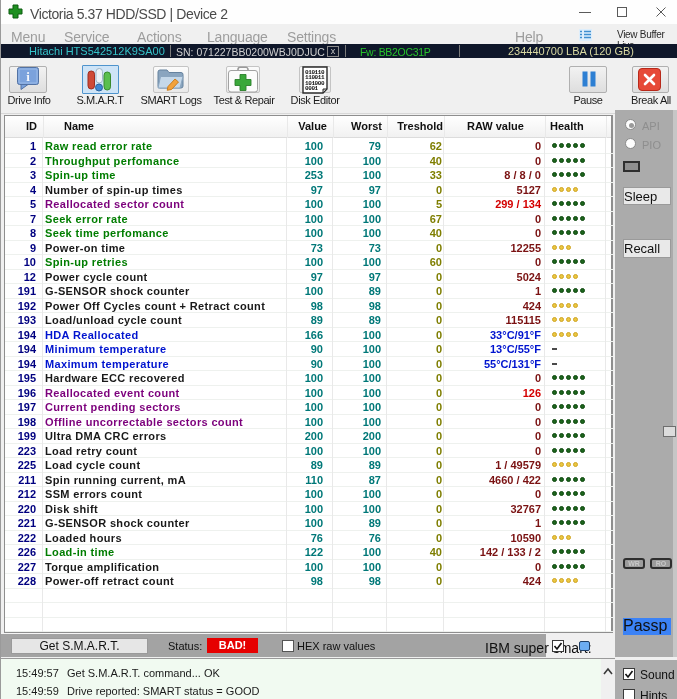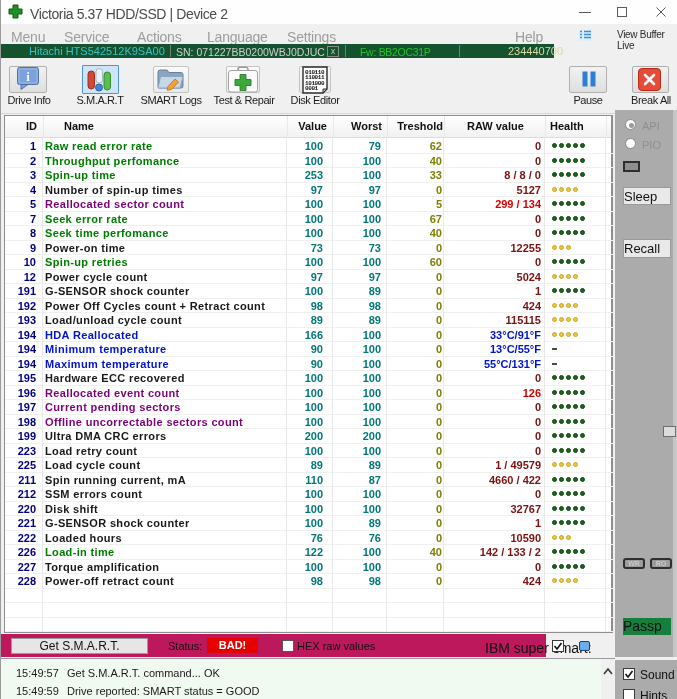--- a/index.html
+++ b/index.html
@@ -7,21 +7,21 @@
 .abs{position:absolute}
 
 
 #titlebar{position:absolute;left:0;top:0;width:677px;height:24px;background:#fefefe}
 #titletext{position:absolute;left:29px;top:6px;font-size:14px;letter-spacing:-0.4px;color:#4a4a4a}
 
 #menubar{position:absolute;left:0;top:24px;width:677px;height:20px;background:#f0f0f0}
 .mi{position:absolute;top:5px;font-size:14px;letter-spacing:-0.2px;color:#9d9d9d}
 #vbl{position:absolute;top:5px;left:616px;font-size:10px;letter-spacing:-0.3px;color:#2a2a2a}
 
-#devbar{position:absolute;left:0;top:44px;width:553px;height:14px;background:#14532d;font-size:11px}
+#devbar{position:absolute;left:0;top:44px;width:677px;height:14px;background:#0f172a;font-size:11px}
 #devbar .sep{position:absolute;top:1px;width:1px;height:12px;background:#7a7a7a}
 
 #toolbar{position:absolute;left:0;top:58px;width:677px;height:56px;background:#f0f0f0;border-bottom:1px solid #d8d8d8}
 .tlabel{position:absolute;top:36px;font-size:11px;letter-spacing:-0.4px;color:#1c1c1c;text-align:center}
 .ibox{position:absolute;top:8px;height:27px;background:linear-gradient(#f2f2f2,#dedede);border:1px solid #b0b0b0;border-radius:2px}
 .ibox.flat{background:linear-gradient(#fbfbfb,#e9e9e9);border-color:#c4c4c4}
 #smartbox{position:absolute;left:81px;top:7px;width:37px;height:29px;background:#cee4f7;border:1px solid #4f94cd;border-radius:1px}
 
 #table{position:absolute;left:3px;top:115px;width:609px;height:518px;background:#fff;border:1px solid #8e8e8e;border-right:2px solid #8e8e8e}
 #thead{position:absolute;left:0;top:0;width:606px;height:22px;background:linear-gradient(#ffffff,#f1f1f1);border-bottom:1px solid #dcdcdc;font-weight:700;font-size:11px;color:#101010}
@@ -41,21 +41,21 @@
 .dot{display:inline-block;width:5px;height:5px;border-radius:50%;margin-right:2px;vertical-align:top}
 .dg{background:#1d651d;border:1px solid #0c470c}
 .dy{background:#eac640;border:1px solid #cfa524}
 .dashb{display:inline-block;width:5px;height:2px;background:#4a4a4a;margin-top:2px;vertical-align:top}
 
 #sidebar{position:absolute;left:614px;top:110px;width:63px;height:547px;background:#ababab}
 #sidestrip{position:absolute;left:672px;top:110px;width:5px;height:547px;background:#c6c6c6}
 .radio{position:absolute;width:11px;height:11px;border-radius:50%;background:#fdfdfd;border:1px solid #8a8a8a}
 .sbtn{position:absolute;left:622px;width:48px;background:#e9e9e9;border:1px solid #9a9a9a;color:#111;text-align:left}
 
-#botbar{position:absolute;left:0;top:633px;width:545px;height:24px;background:#be185d;border-top:1px solid #f5f5f5}
+#botbar{position:absolute;left:0;top:633px;width:545px;height:24px;background:#a3a3a3;border-top:1px solid #f5f5f5}
 
 #log{position:absolute;left:0;top:658px;width:614px;height:41px;background:#f1faf1;border-top:1px solid #9a9a9a;font-size:11px;color:#1a1a1a}
 #logsb{position:absolute;left:600px;top:659px;width:14px;height:40px;background:#f0f0f0}
 #brpanel{position:absolute;left:614px;top:660px;width:63px;height:39px;background:#ababab}
 .cb{position:absolute;width:12px;height:12px;background:#fff;border:1px solid #3a3a3a}
 .cb svg{position:absolute;left:0;top:0}
 </style></head>
 <body>
 
 <div id="titlebar">
@@ -479,21 +479,21 @@
   </div>
 <span class="abs" style="left:641px;top:120px;font-size:11px;color:#8e8e8e">API</span>
 <div class="radio" style="left:624px;top:138px"></div>
 <span class="abs" style="left:641px;top:139px;font-size:11px;color:#8e8e8e">PIO</span>
 <div class="abs" style="left:622px;top:161px;width:17px;height:11px;background:#8f8f8f;border:2px solid #2e2e2e"></div>
 <div class="sbtn" style="top:187px;height:18px;font-size:13px;line-height:17px">Sleep</div>
 <div class="sbtn" style="top:239px;height:19px;font-size:13px;line-height:18px">Recall</div>
 <div class="abs" style="left:662px;top:426px;width:13px;height:11px;background:#dcdcdc;border:1px solid #6e6e6e"></div>
 <div class="abs" style="left:622px;top:558px;width:22px;height:11px;background:#9c9c9c;border:2px solid #2e2e2e;border-radius:3px;color:#c9c9c9;font-size:7px;font-weight:bold;text-align:center;line-height:7px">WR</div>
 <div class="abs" style="left:649px;top:558px;width:22px;height:11px;background:#9c9c9c;border:2px solid #2e2e2e;border-radius:3px;color:#c9c9c9;font-size:7px;font-weight:bold;text-align:center;line-height:7px">RO</div>
-<div class="sbtn" style="top:618px;height:17px;font-size:14px;line-height:16px;border:none;background:#15803d">Passp</div>
+<div class="sbtn" style="top:618px;height:17px;font-size:16px;line-height:16px;border:none;background:#3b82f6">Passp</div>
 
 <div id="botbar">
   <div class="abs" style="left:10px;top:4px;width:137px;height:16px;background:#e6e6e6;border:1px solid #9a9a9a;font-size:12px;color:#111;text-align:center;line-height:15px">Get S.M.A.R.T.</div>
   <span class="abs" style="left:167px;top:6px;font-size:11px;color:#111">Status:</span>
   <div class="abs" style="left:206px;top:4px;width:51px;height:15px;background:#e60000;color:#fff;font-size:11px;font-weight:bold;text-align:center;line-height:15px">BAD!</div>
   <div class="cb" style="left:281px;top:6px;border-color:#555"></div>
   <span class="abs" style="left:296px;top:6px;font-size:11px;color:#111">HEX raw values</span>
   <span class="abs" style="left:484px;top:6px;font-size:14px;color:#111;white-space:nowrap">IBM super smart:</span>
   <div class="cb" style="left:551px;top:6px">
       <svg width="10" height="10" viewBox="0 0 10 10">

